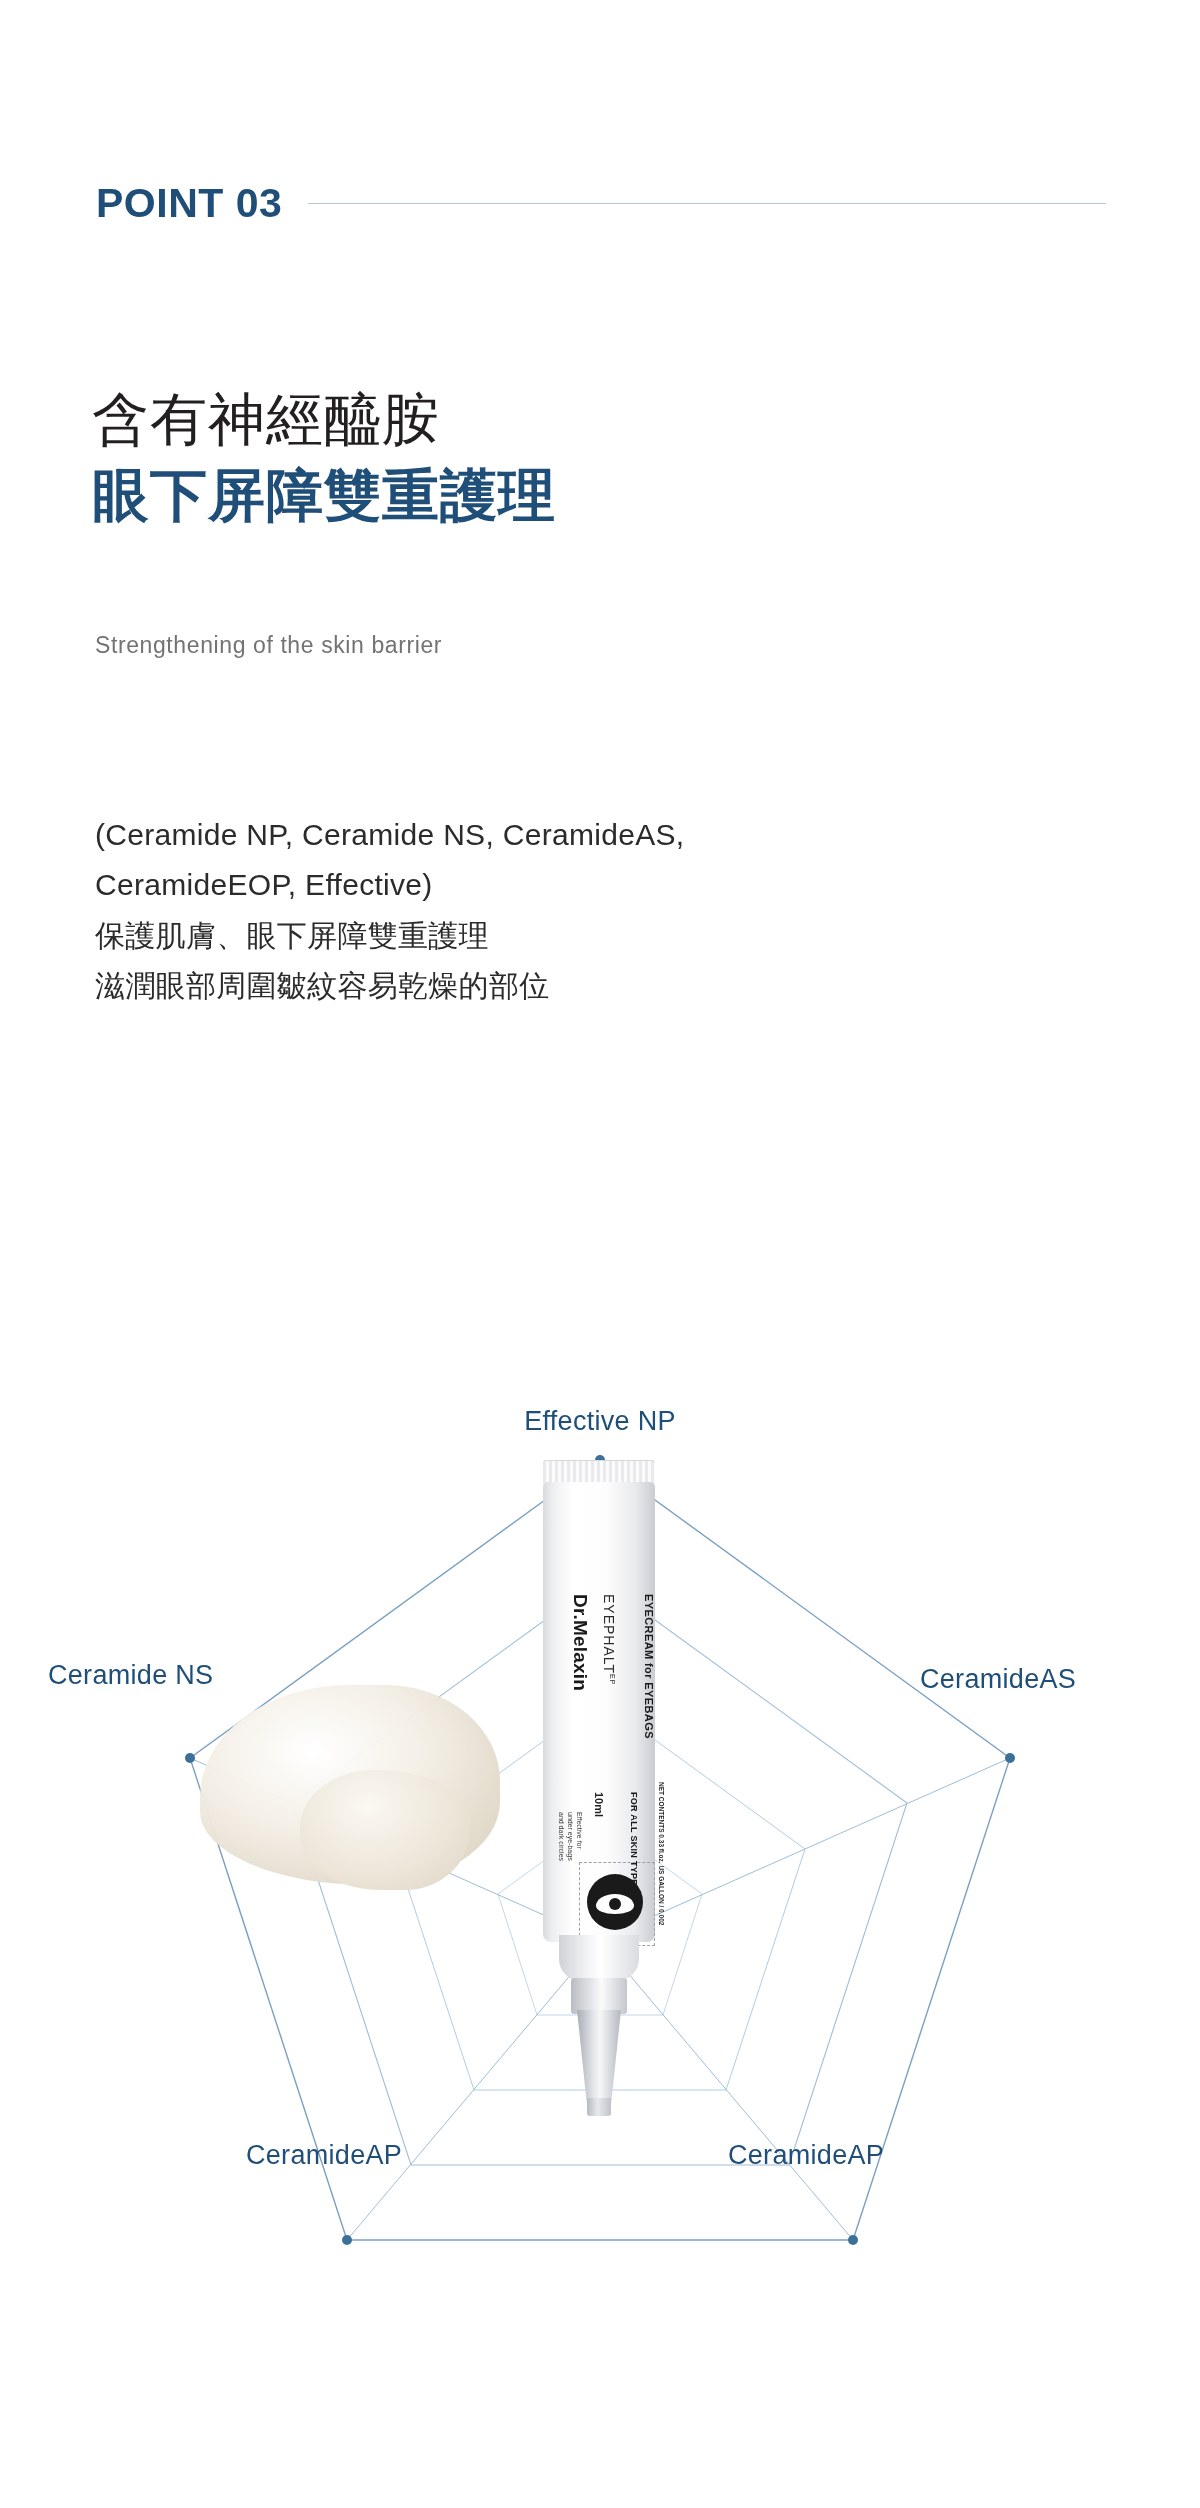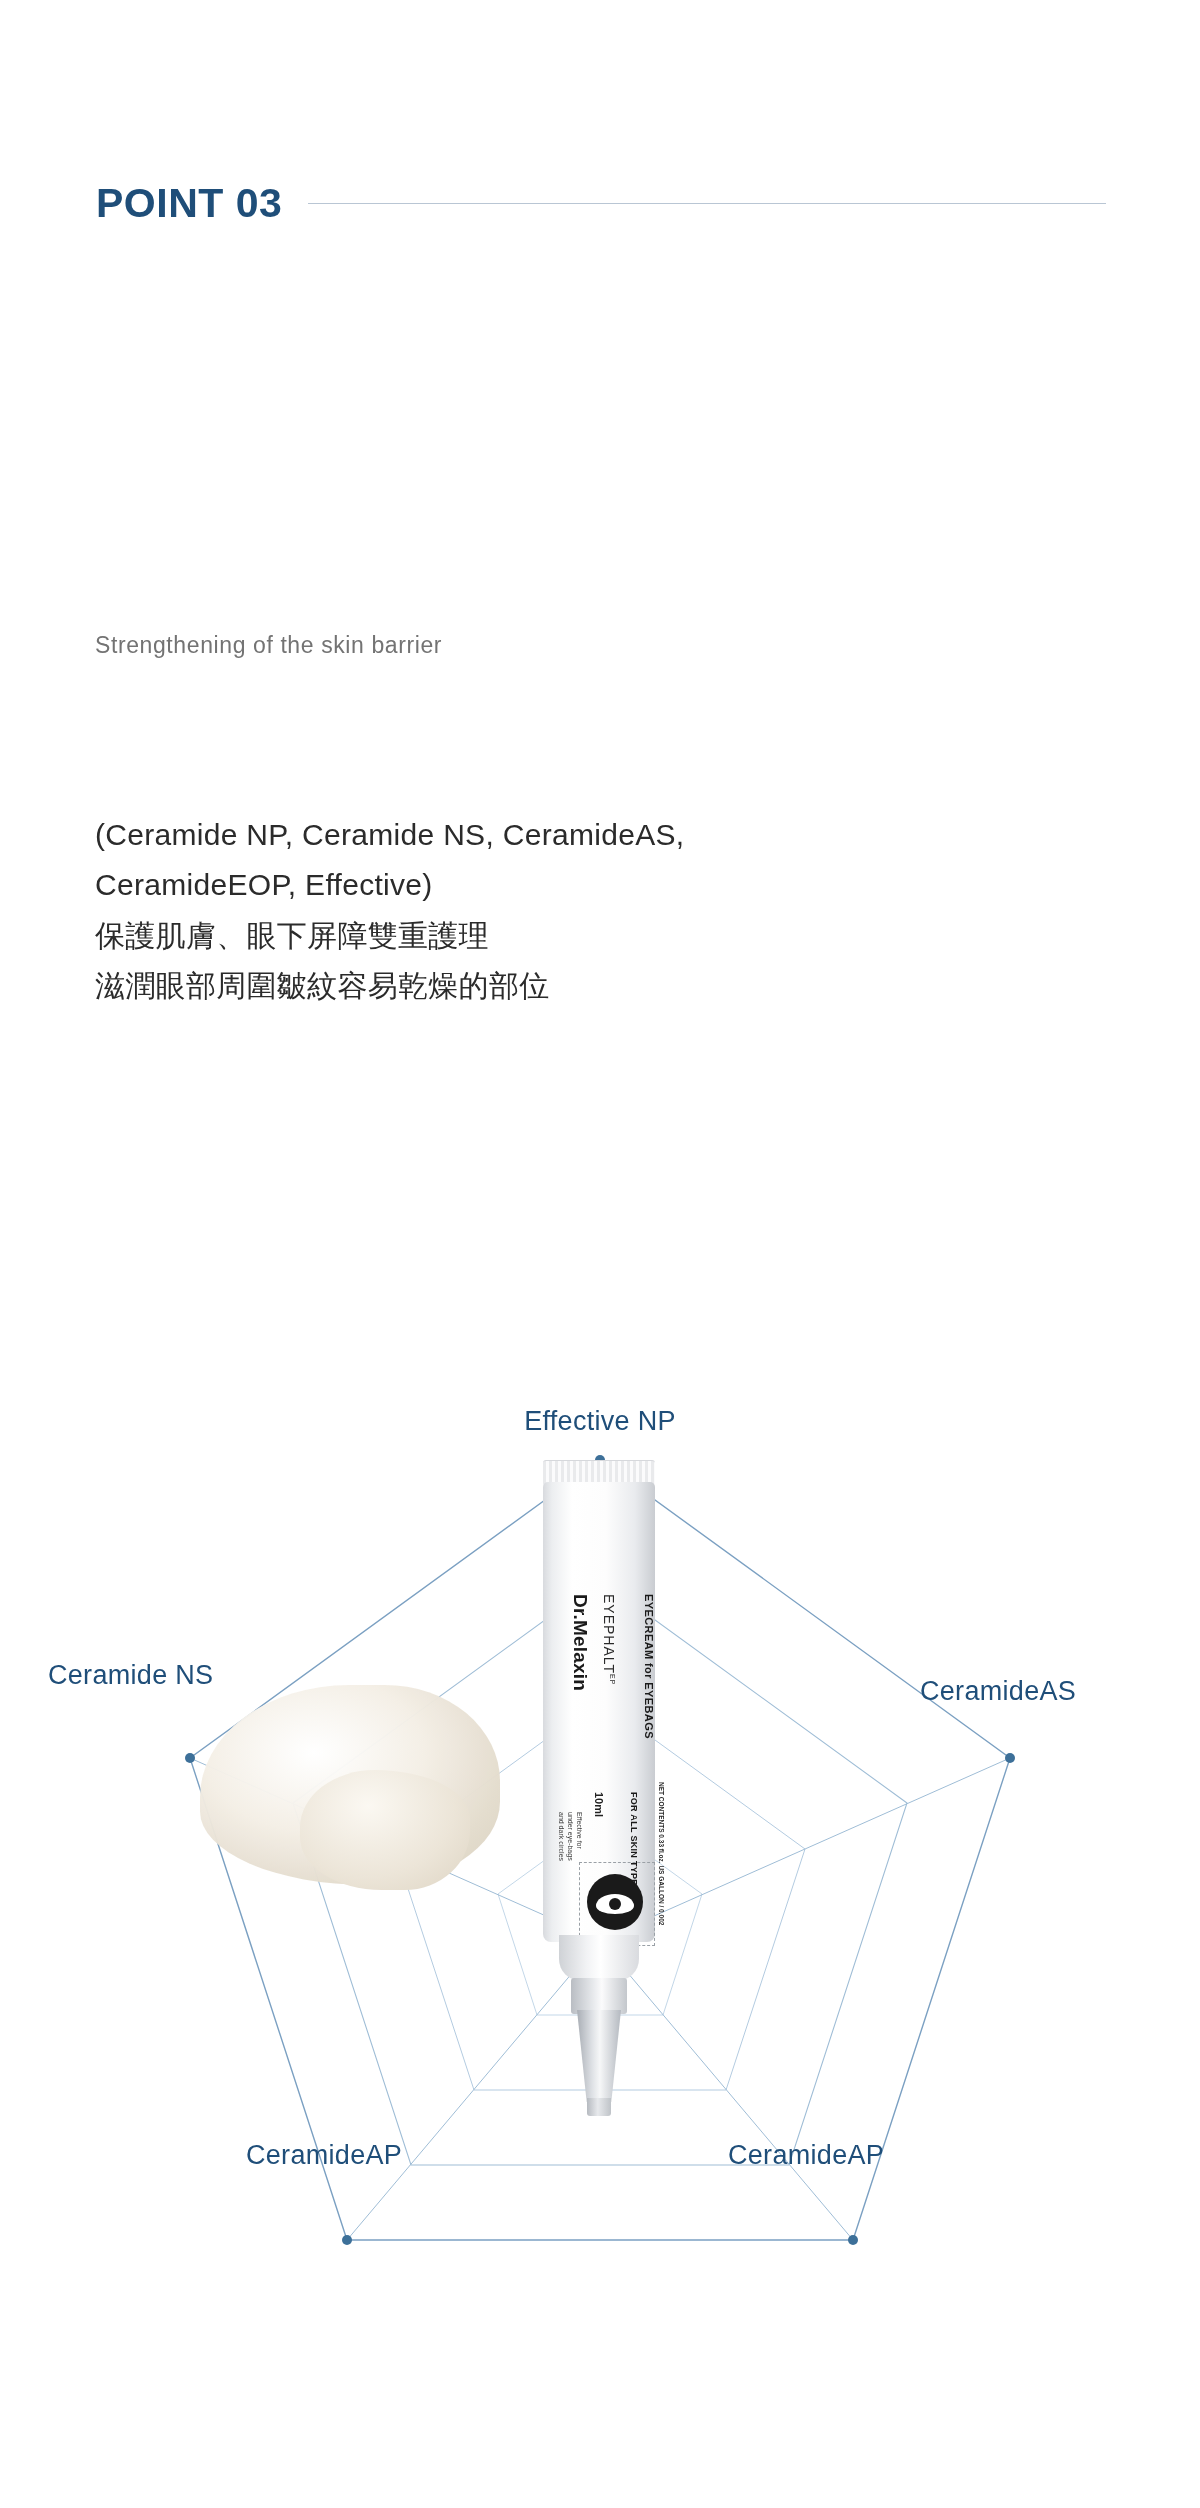--- a/index.html
+++ b/index.html
@@ -107,21 +107,21 @@
   }
   .vlabel {
     position: absolute;
     font-size: 27px;
     color: #1f4e79;
     letter-spacing: 0.3px;
     white-space: nowrap;
   }
   .v-np  { left: 600px; top: 66px; transform: translateX(-50%); }
   .v-ns  { left: 48px;  top: 320px; }
-  .v-as  { left: 920px; top: 336px; }
+  .v-as  { left: 920px; top: 324px; }
   .v-eop { left: 246px; top: 800px; }
   .v-ap  { left: 728px; top: 800px; }
 
   
   .product {
     position: absolute;
     left: 515px;
     top: 90px;
     width: 170px;
     height: 740px;
@@ -328,20 +328,24 @@
 </head>
 <body>
 
 <div class="page">
 
   <div class="point-row">
     <div class="point-label">POINT 03</div>
     <div class="point-rule"></div>
   </div>
 
+  <div class="headline">
+    <div class="line1">含有神經醯胺</div>
+    <div class="line2">眼下屏障雙重護理</div>
+  </div>
   <div class="subhead">Strengthening of the skin barrier</div>
 
   <div class="body-copy">
     <div>(Ceramide NP, Ceramide NS, CeramideAS,</div>
     <div>CeramideEOP, Effective)</div>
     <div>保護肌膚、眼下屏障雙重護理</div>
     <div>滋潤眼部周圍皺紋容易乾燥的部位</div>
   </div>
 
   <div class="diagram">

